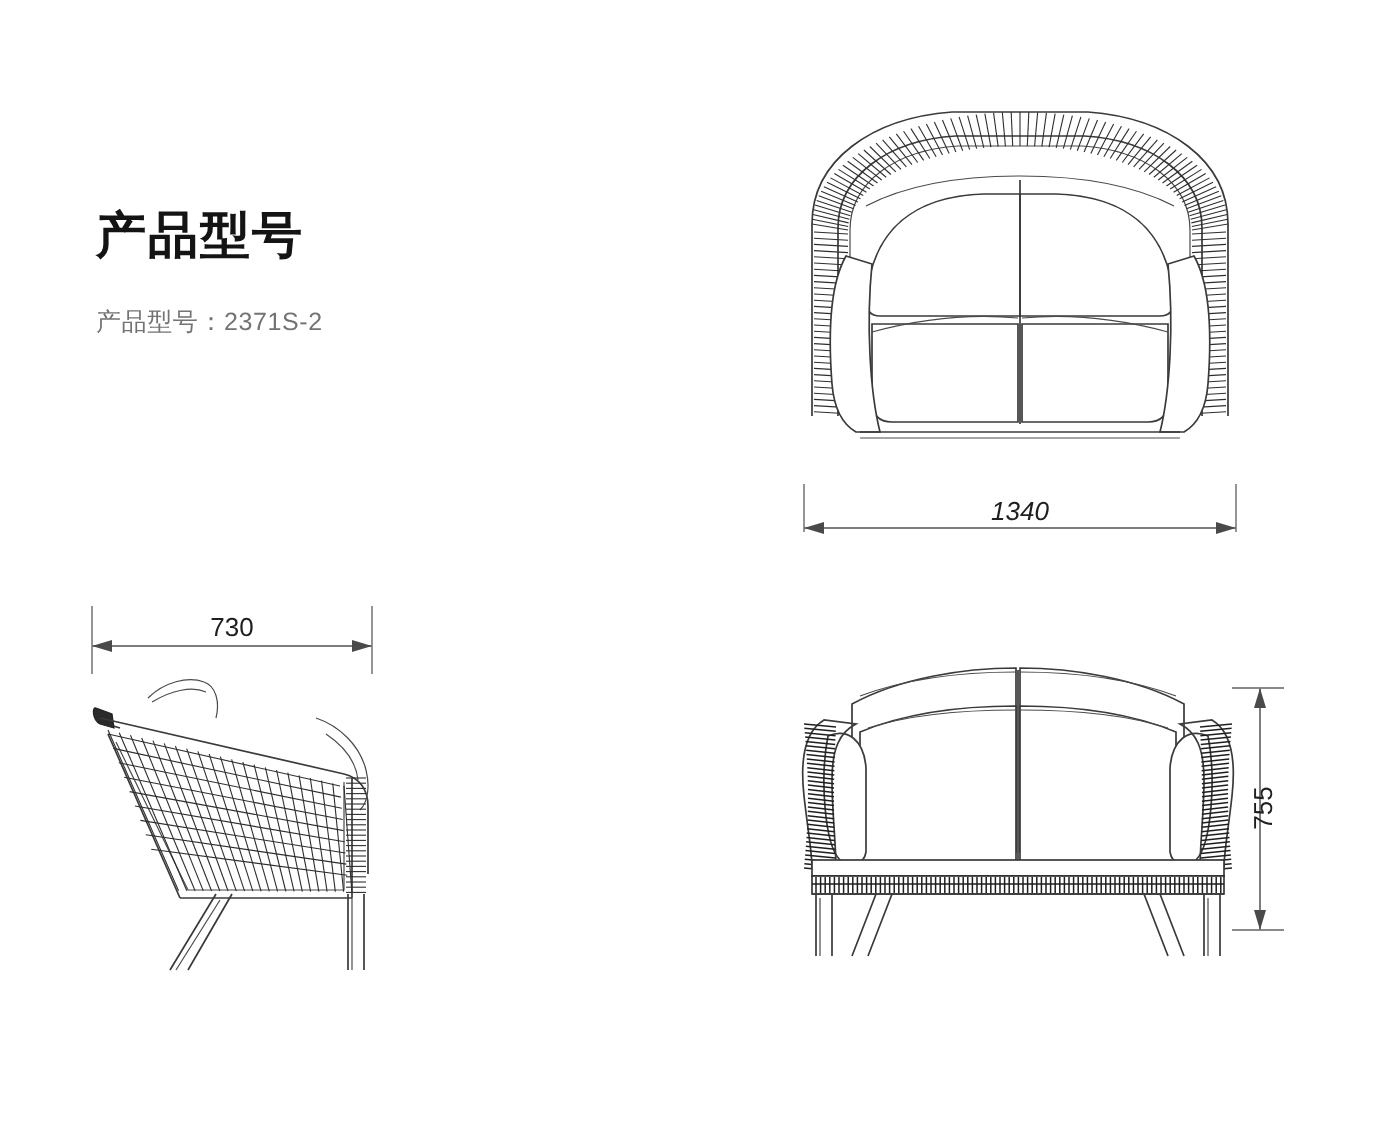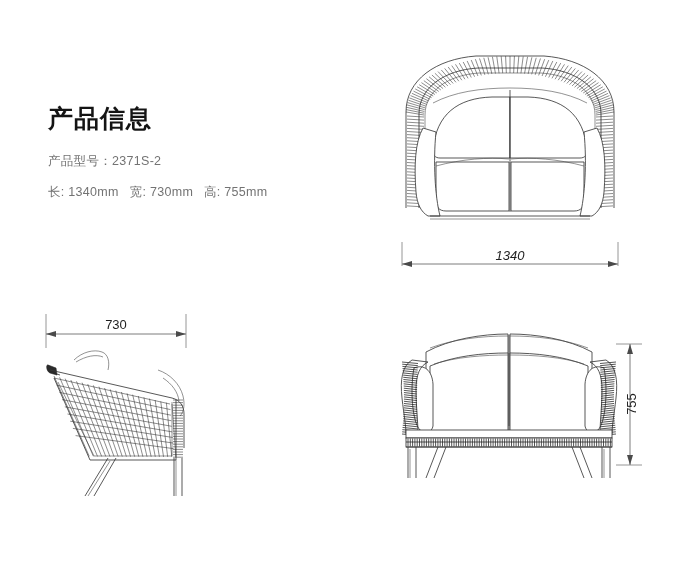--- a/index.html
+++ b/index.html
@@ -14,49 +14,41 @@
     font-size:25px;font-weight:bold;letter-spacing:1px;
     color:#141414;line-height:1.15;margin:0 0 20px 0;
   }
   .info-line{font-size:12.5px;color:#737373;margin:0 0 14px 0;letter-spacing:.3px;}
   .info-line.spec{font-size:12.5px;}
   .sp{display:inline-block;width:7px;}
 
   .view{position:absolute;}
   #view-top{left:392px;top:46px;width:236px;height:180px;}
   #view-top-dim{left:392px;top:240px;width:236px;height:34px;font-style:italic;}
-  #view-side{left:30px;top:308px;width:200px;height:190px;}
+  #view-side{left:30px;top:297px;width:200px;height:190px;}
   #view-front{left:390px;top:322px;width:272px;height:160px;}
 
   svg{display:block;overflow:visible;}
   .ln{fill:none;stroke:#3a3a3a;stroke-width:.85;}
   .ln-t{fill:none;stroke:#4a4a4a;stroke-width:.6;}
   .ln-f{fill:#ffffff;stroke:#3a3a3a;stroke-width:.85;}
   .weave{fill:none;stroke:#2e2e2e;stroke-width:.55;}
   .weave-d{fill:none;stroke:#1e1e1e;stroke-width:.75;}
   .dim{fill:none;stroke:#7d7d7d;stroke-width:1;}
   .dim-ext{fill:none;stroke:#8a8a8a;stroke-width:.9;}
   .dim-arrow{fill:#4a4a4a;stroke:none;}
   .dim-txt{font-family:"Liberation Sans",sans-serif;font-size:13px;fill:#1f1f1f;}
 </style>
 </head>
 <body>
 
 <div class="info-block">
-  <div class="info-title">产品信息</div>
+  <div class="info-title">产品型号</div>
   <div class="info-line">
     <span>产品型号：</span><span>2371S-2</span>
-  </div>
-  <div class="info-line spec">
-    <span>长:</span>
-    <span>1340mm</span><span class="sp"></span>
-    <span>宽:</span>
-    <span>730mm</span><span class="sp"></span>
-    <span>高:</span>
-    <span>755mm</span>
   </div>
 </div>
 
 <div class="view" id="view-top">
 <svg width="236" height="180" viewBox="0 0 236 180">
 
   <path class="ln" d="M14,162 L14,66 C14,34 44,13 84,10 L152,10 C192,13 222,34 222,66 L222,162"></path>
   <path class="ln" d="M27,162 L27,68 C27,42 52,24 86,22 L150,22 C184,24 209,42 209,68 L209,162"></path>
 
   <path class="ln-t" d="M33,162 L33,69 C33,45 56,29 87,27 L149,27 C180,29 203,45 203,69 L203,162"></path>

